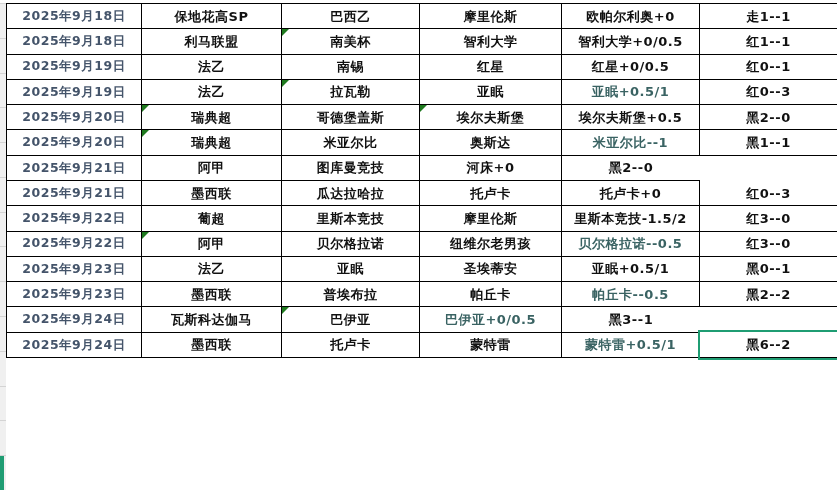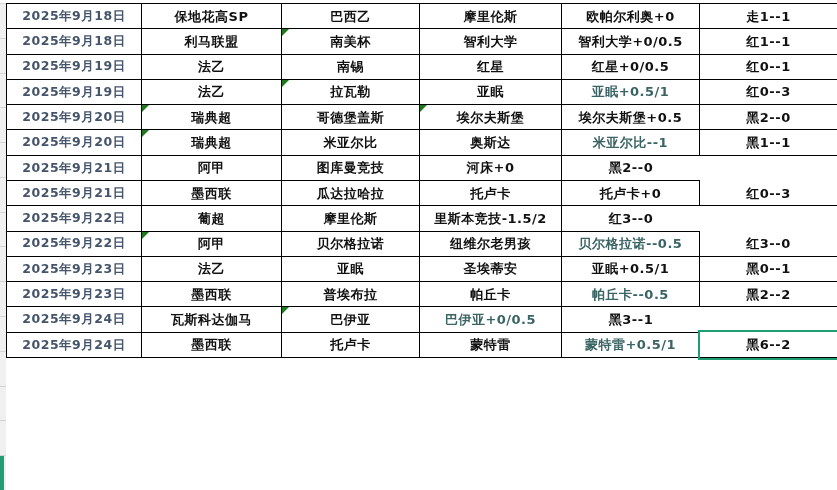--- a/index.html
+++ b/index.html
@@ -307,20 +307,24 @@
 
   <div class="row">
     <div class="cell" data-col="date">
 
       <span class="txt">2025年9月22日</span>
     </div>
     <div class="cell" data-col="league">
 
       <span class="txt">葡超</span>
     </div>
+    <div class="cell" data-col="home">
+
+      <span class="txt">里斯本竞技</span>
+    </div>
     <div class="cell" data-col="away">
 
       <span class="txt">摩里伦斯</span>
     </div>
     <div class="cell" data-col="handicap">
 
       <span class="txt">里斯本竞技-1.5/2</span>
     </div>
     <div class="cell" data-col="result">
 

